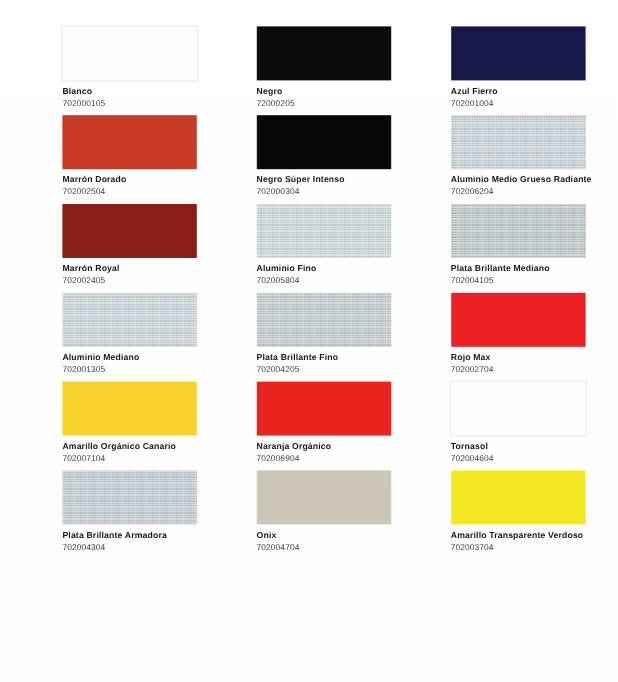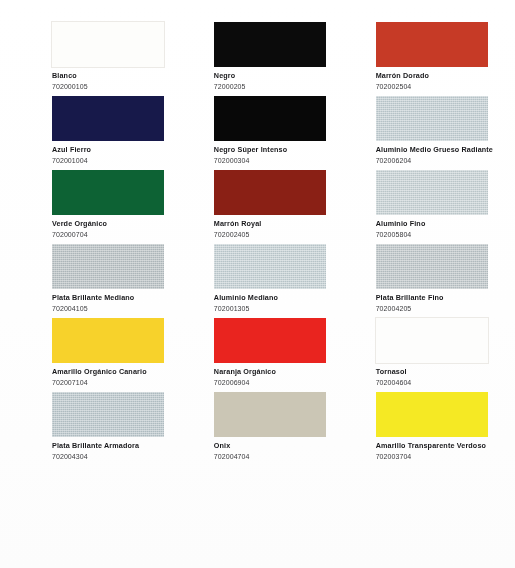--- a/index.html
+++ b/index.html
@@ -97,43 +97,38 @@
         <div class="chip pale" style="background: rgb(253, 253, 251);"></div>
         <div class="chip-label">Blanco</div>
         <div class="chip-code">702000105</div>
       </div>
       <div class="cell">
         <div class="chip" style="background: rgb(11, 11, 11);"></div>
         <div class="chip-label">Negro</div>
         <div class="chip-code">72000205</div>
       </div>
       <div class="cell">
+        <div class="chip" style="background: rgb(23, 25, 74);"></div>
+        <div class="chip-label">Azul Fierro</div>
+        <div class="chip-code">702001004</div>
+      </div>
+      <div class="cell">
         <div class="chip" style="background: rgb(198, 58, 38);"></div>
         <div class="chip-label">Marrón Dorado</div>
         <div class="chip-code">702002504</div>
-      </div>
-      <div class="cell">
-        <div class="chip" style="background: rgb(23, 25, 74);"></div>
-        <div class="chip-label">Azul Fierro</div>
-        <div class="chip-code">702001004</div>
       </div>
       <div class="cell">
         <div class="chip" style="background: rgb(8, 8, 8);"></div>
         <div class="chip-label">Negro Súper Intenso</div>
         <div class="chip-code">702000304</div>
       </div>
       <div class="cell">
         <div class="chip metal" style="background: rgb(195, 206, 210);"></div>
         <div class="chip-label">Aluminio Medio Grueso Radiante</div>
         <div class="chip-code">702006204</div>
-      </div>
-      <div class="cell">
-        <div class="chip" style="background: rgb(13, 98, 52);"></div>
-        <div class="chip-label">Verde Orgánico</div>
-        <div class="chip-code">702000704</div>
       </div>
       <div class="cell">
         <div class="chip" style="background: rgb(138, 32, 21);"></div>
         <div class="chip-label">Marrón Royal</div>
         <div class="chip-code">702002405</div>
       </div>
       <div class="cell">
         <div class="chip metal" style="background: rgb(200, 210, 212);"></div>
         <div class="chip-label">Aluminio Fino</div>
         <div class="chip-code">702005804</div>
@@ -145,20 +140,25 @@
       </div>
       <div class="cell">
         <div class="chip metal" style="background: rgb(197, 208, 211);"></div>
         <div class="chip-label">Aluminio Mediano</div>
         <div class="chip-code">702001305</div>
       </div>
       <div class="cell">
         <div class="chip metal" style="background: rgb(189, 196, 198);"></div>
         <div class="chip-label">Plata Brillante Fino</div>
         <div class="chip-code">702004205</div>
+      </div>
+      <div class="cell">
+        <div class="chip" style="background: rgb(237, 32, 35);"></div>
+        <div class="chip-label">Rojo Max</div>
+        <div class="chip-code">702002704</div>
       </div>
       <div class="cell">
         <div class="chip" style="background: rgb(247, 210, 43);"></div>
         <div class="chip-label">Amarillo Orgánico Canario</div>
         <div class="chip-code">702007104</div>
       </div>
       <div class="cell">
         <div class="chip" style="background: rgb(233, 36, 31);"></div>
         <div class="chip-label">Naranja Orgánico</div>
         <div class="chip-code">702006904</div>

